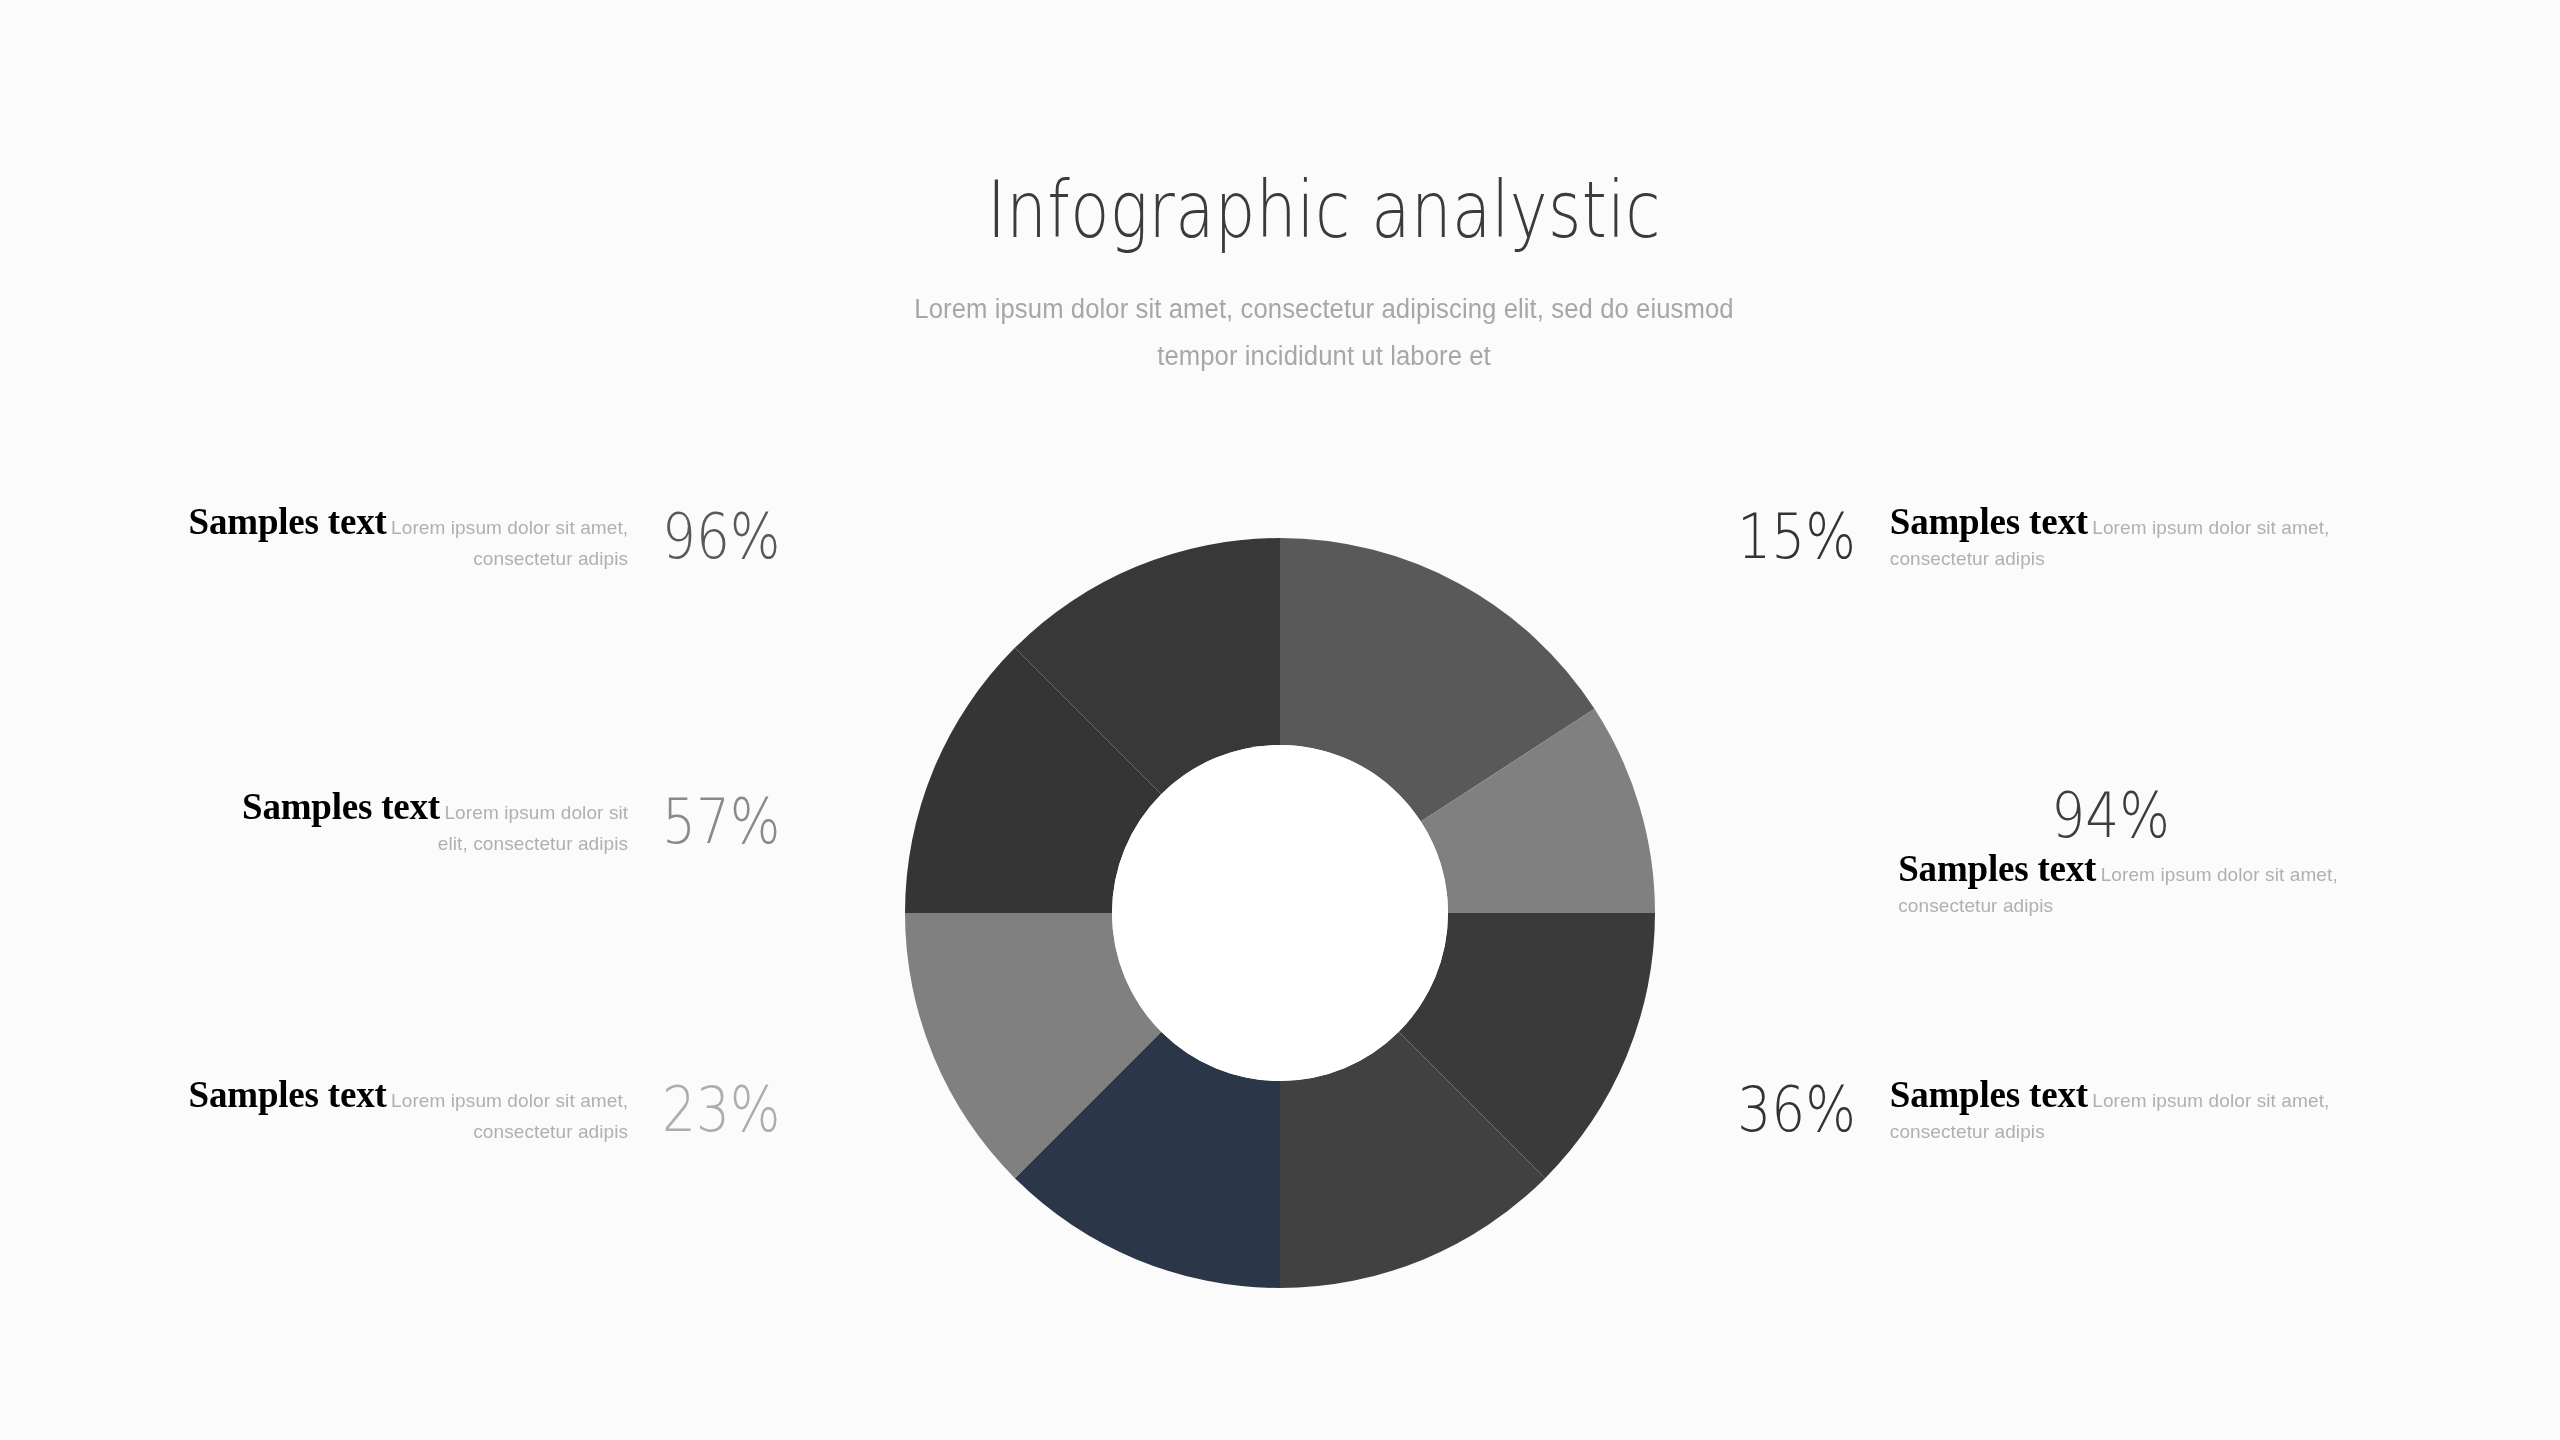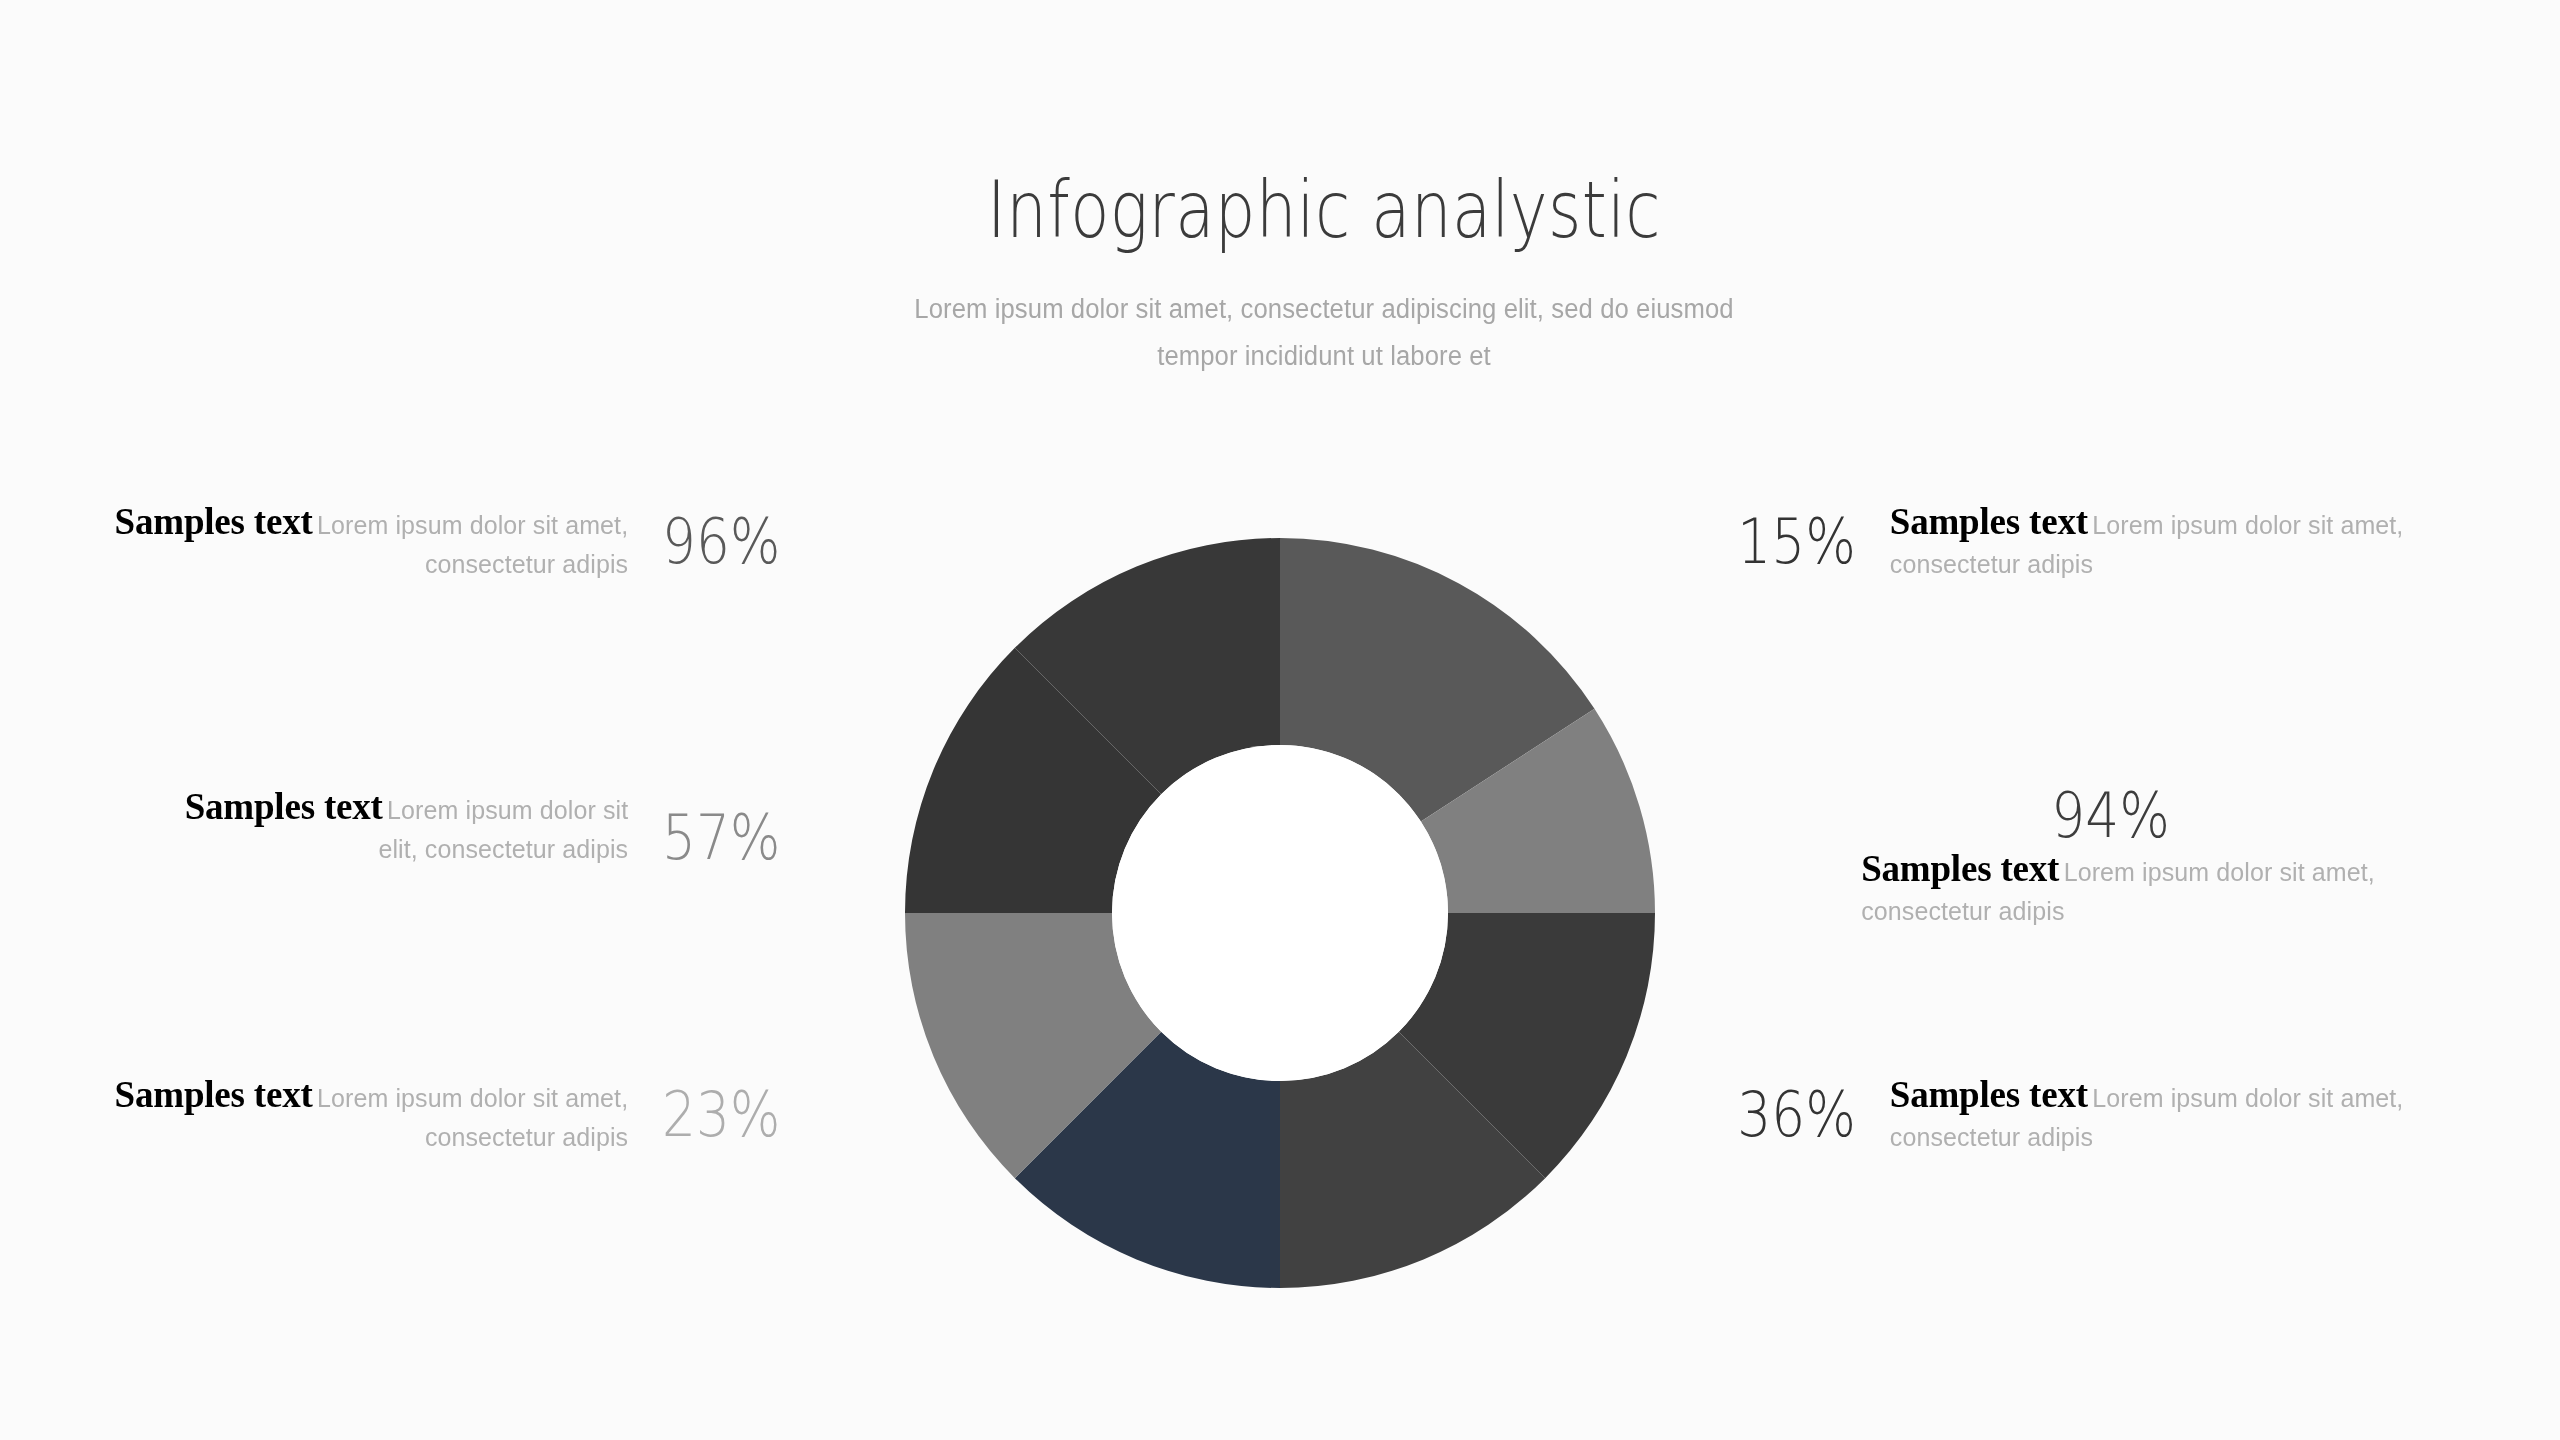--- a/index.html
+++ b/index.html
@@ -86,21 +86,21 @@
     color: #000000;
     line-height: 1.2;
     letter-spacing: -0.2px;
     transform: scaleX(0.94);
     font-family: Liberation Serif, serif;
   }
   .stat-left .stat-title { transform-origin: right center; }
   .stat-right .stat-title { transform-origin: left center; }
   .stat-desc {
     margin-top: 23px;
-    font-size: 25px;
+    font-size: 19px;
     font-weight: 400;
     color: #b0b0b0;
     line-height: 1.55;
     letter-spacing: 0.1px;
     transform: scaleX(0.96);
   }
   .stat-left .stat-desc { transform-origin: right center; }
   .stat-right .stat-desc { transform-origin: left center; }
   .stat-value {
     font-family: "DejaVu Sans", sans-serif;
@@ -114,21 +114,21 @@
     margin-left: 34px;
     transform-origin: left center;
   }
   .stat-right .stat-value {
     margin-right: 34px;
     transform-origin: right center;
   }
 
   
   #stat-left-1 { left: 100px;  top: 500px;  width: 700px; }
-  #stat-left-2 { left: 100px;  top: 785px;  width: 700px; align-items: flex-end; }
+  #stat-left-2 { left: 100px;  top: 785px;  width: 700px; }
   #stat-left-3 { left: 100px;  top: 1073px; width: 700px; }
 
   
   #stat-right-1 { left: 1718px; top: 500px;  width: 760px; }
   #stat-right-2 { left: 1718px; top: 785px;  width: 800px; flex-direction: column; }
   #stat-right-3 { left: 1718px; top: 1073px; width: 760px; }
 </style>
 </head>
 <body>
 

